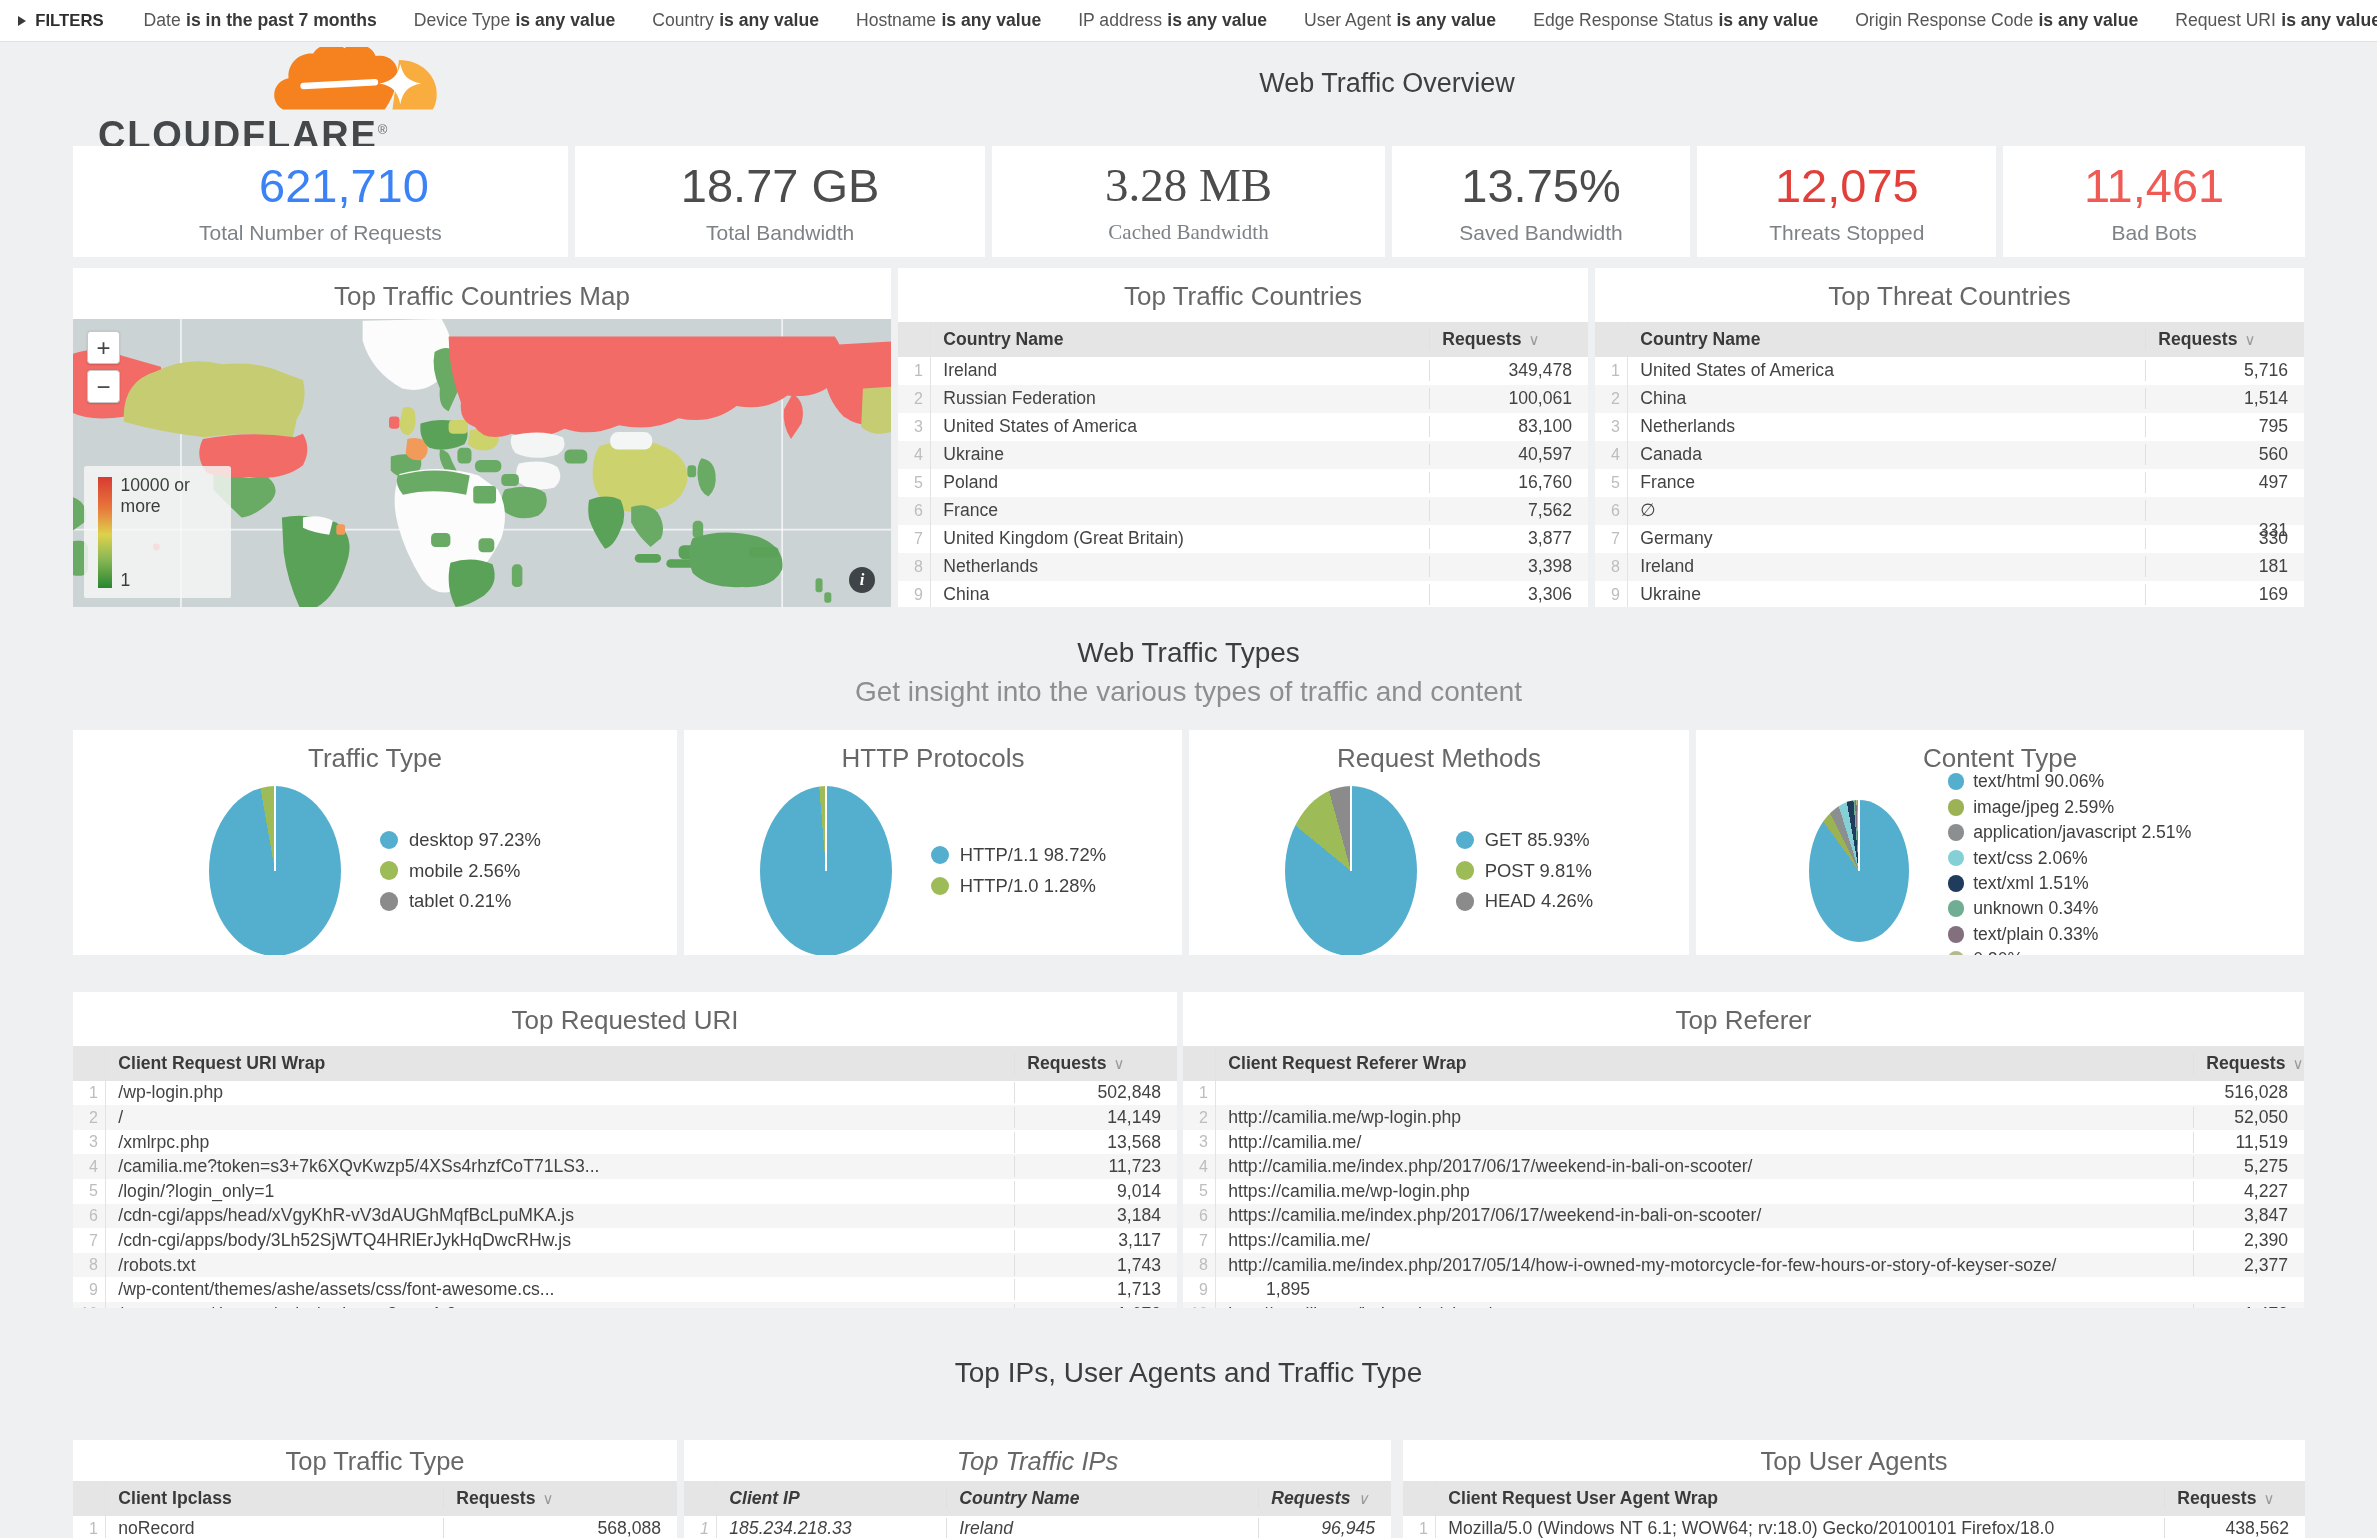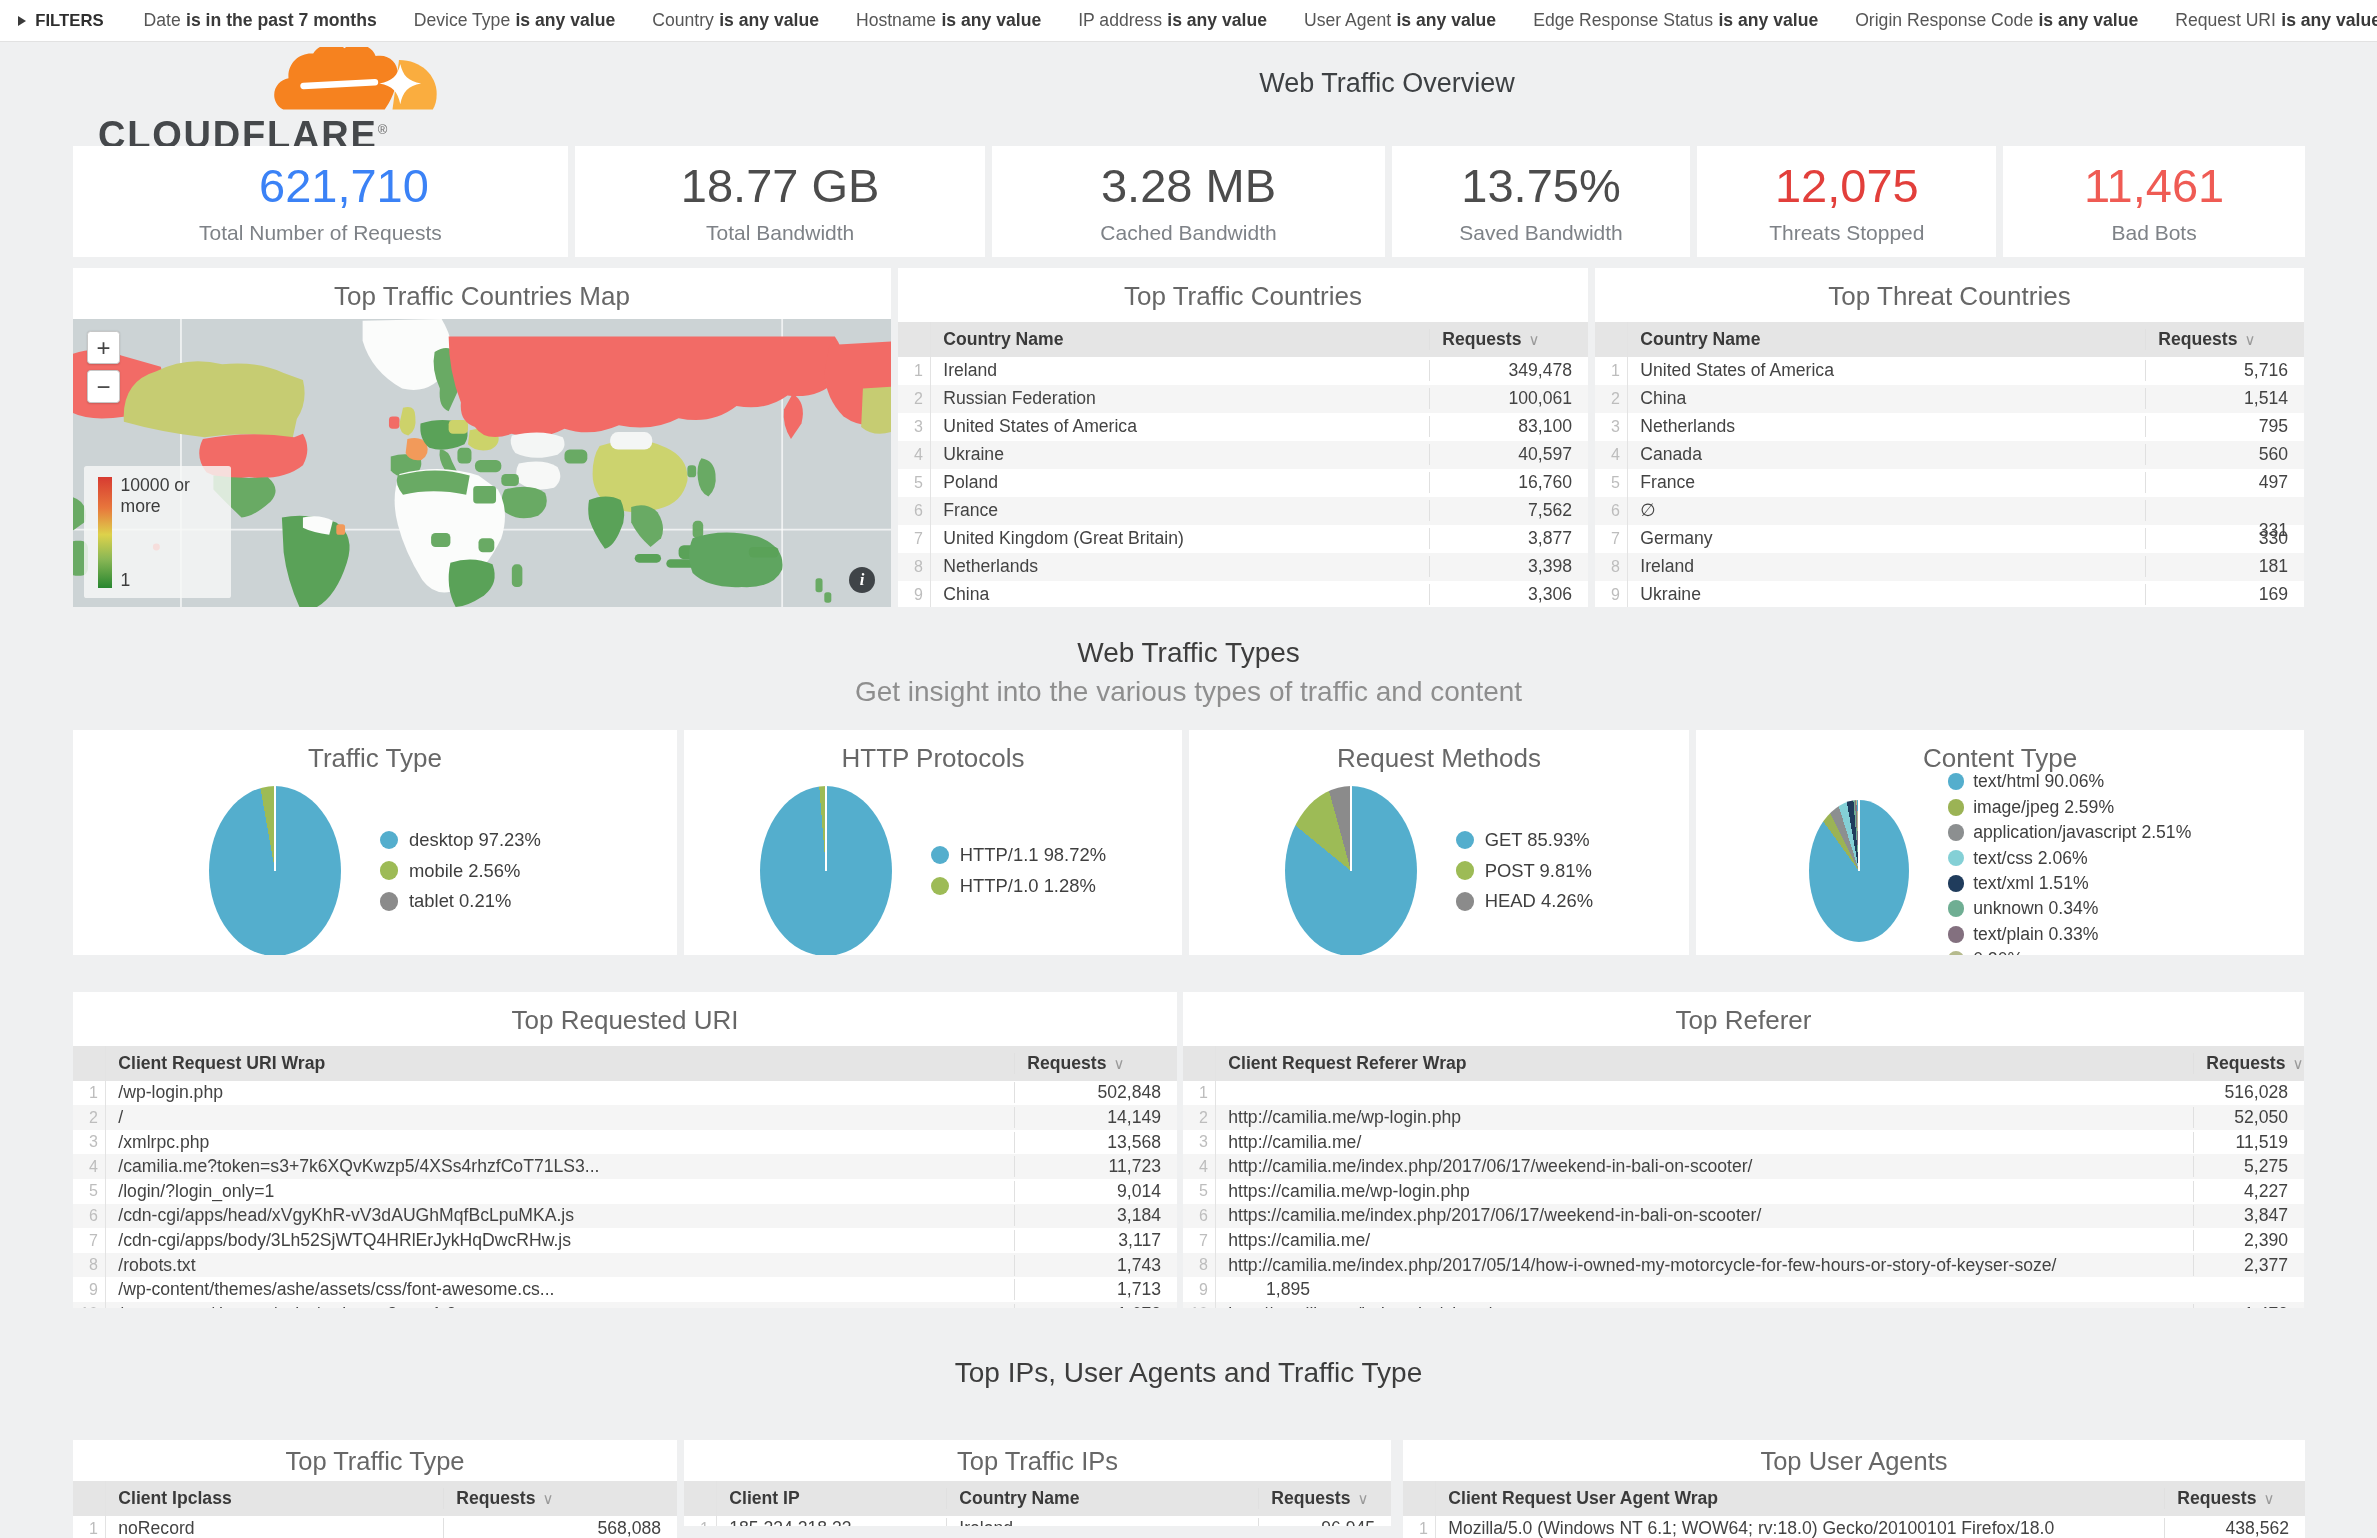--- a/index.html
+++ b/index.html
@@ -12,21 +12,21 @@
   .f-cond{font-weight:bold;color:#3a3a3a;margin-left:5.3px;}
   
   .logo{position:absolute;left:98px;top:47px;width:369px;}
   .logo-cloud{display:block;margin-left:174px;width:176px;height:65px;}
   .wordmark{font-size:38px;font-weight:800;color:#45484b;letter-spacing:1.8px;line-height:35px;}
   .wordmark sup{font-size:13px;font-weight:400;color:#6a6a6a;}
   .page-title{position:absolute;left:1387px;top:68px;transform:translateX(-50%);font-size:27px;color:#3d4043;}
   
   .stats-row{position:absolute;left:73px;top:146px;width:2232px;height:111px;display:flex;gap:7px;}
   .stat-card{background:#fff;display:flex;flex-direction:column;align-items:center;justify-content:center;}
-  .stat-card:nth-child(1){flex:1.64;} .stat-card:nth-child(2){flex:1.36;} .stat-card:nth-child(3){flex:1.30;}
+  .stat-card:nth-child(1){flex:1.64;} .stat-card:nth-child(2){flex:1.36;} .stat-card:nth-child(3){flex:1.30;font-family:Liberation Serif, serif;}
   .stat-card:nth-child(4){flex:0.99;} .stat-card:nth-child(5){flex:0.99;} .stat-card:nth-child(6){flex:1.0;}
   .stat-value{font-size:47px;color:#4c4c4c;}
   .stat-label{font-size:21px;color:#7e8287;margin-top:8px;}
   
   .panel{position:absolute;background:#fff;overflow:hidden;box-sizing:border-box;}
   .ptitle{font-size:26px;color:#676767;text-align:center;padding:13px 0 9.7px;font-weight:400;}
   
   .tbl{width:100%;}
   .thead{display:flex;align-items:center;height:35px;background:#e5e5e5;}
   .th{font-size:17.6px;font-weight:bold;color:#3a3a3a;padding-left:12.3px;box-sizing:border-box;white-space:nowrap;}
@@ -528,21 +528,21 @@
         <div class="th flex">Client Ipclass</div>
         <div class="th" style="width: 233px;">Requests<span class="sort">∨</span></div>
       </div>
       <div class="trow">
         <div class="tr-index">1</div>
         <div class="td flex">noRecord</div>
         <div class="td right" style="width: 233px;">568,088</div>
       </div>
     </div>
 </div>
-<div class="panel" style="left:684px;top:1440px;width:707px;height:86px;--rh:24.6px;">
+<div class="panel" style="left:684px;top:1440px;width:707px;height:98px;font-style:italic;--rh:24.6px;">
   <div class="ptitle" style="padding:7px 0 5.3px;font-size:25.5px;">Top Traffic IPs</div>
   <div class="tbl">
       <div class="thead">
         <div class="th-index"></div>
         <div class="th" style="width: 230px;">Client IP</div>
         <div class="th flex">Country Name</div>
         <div class="th" style="width: 132px;">Requests<span class="sort">∨</span></div>
       </div>
       <div class="trow">
         <div class="tr-index">1</div>

